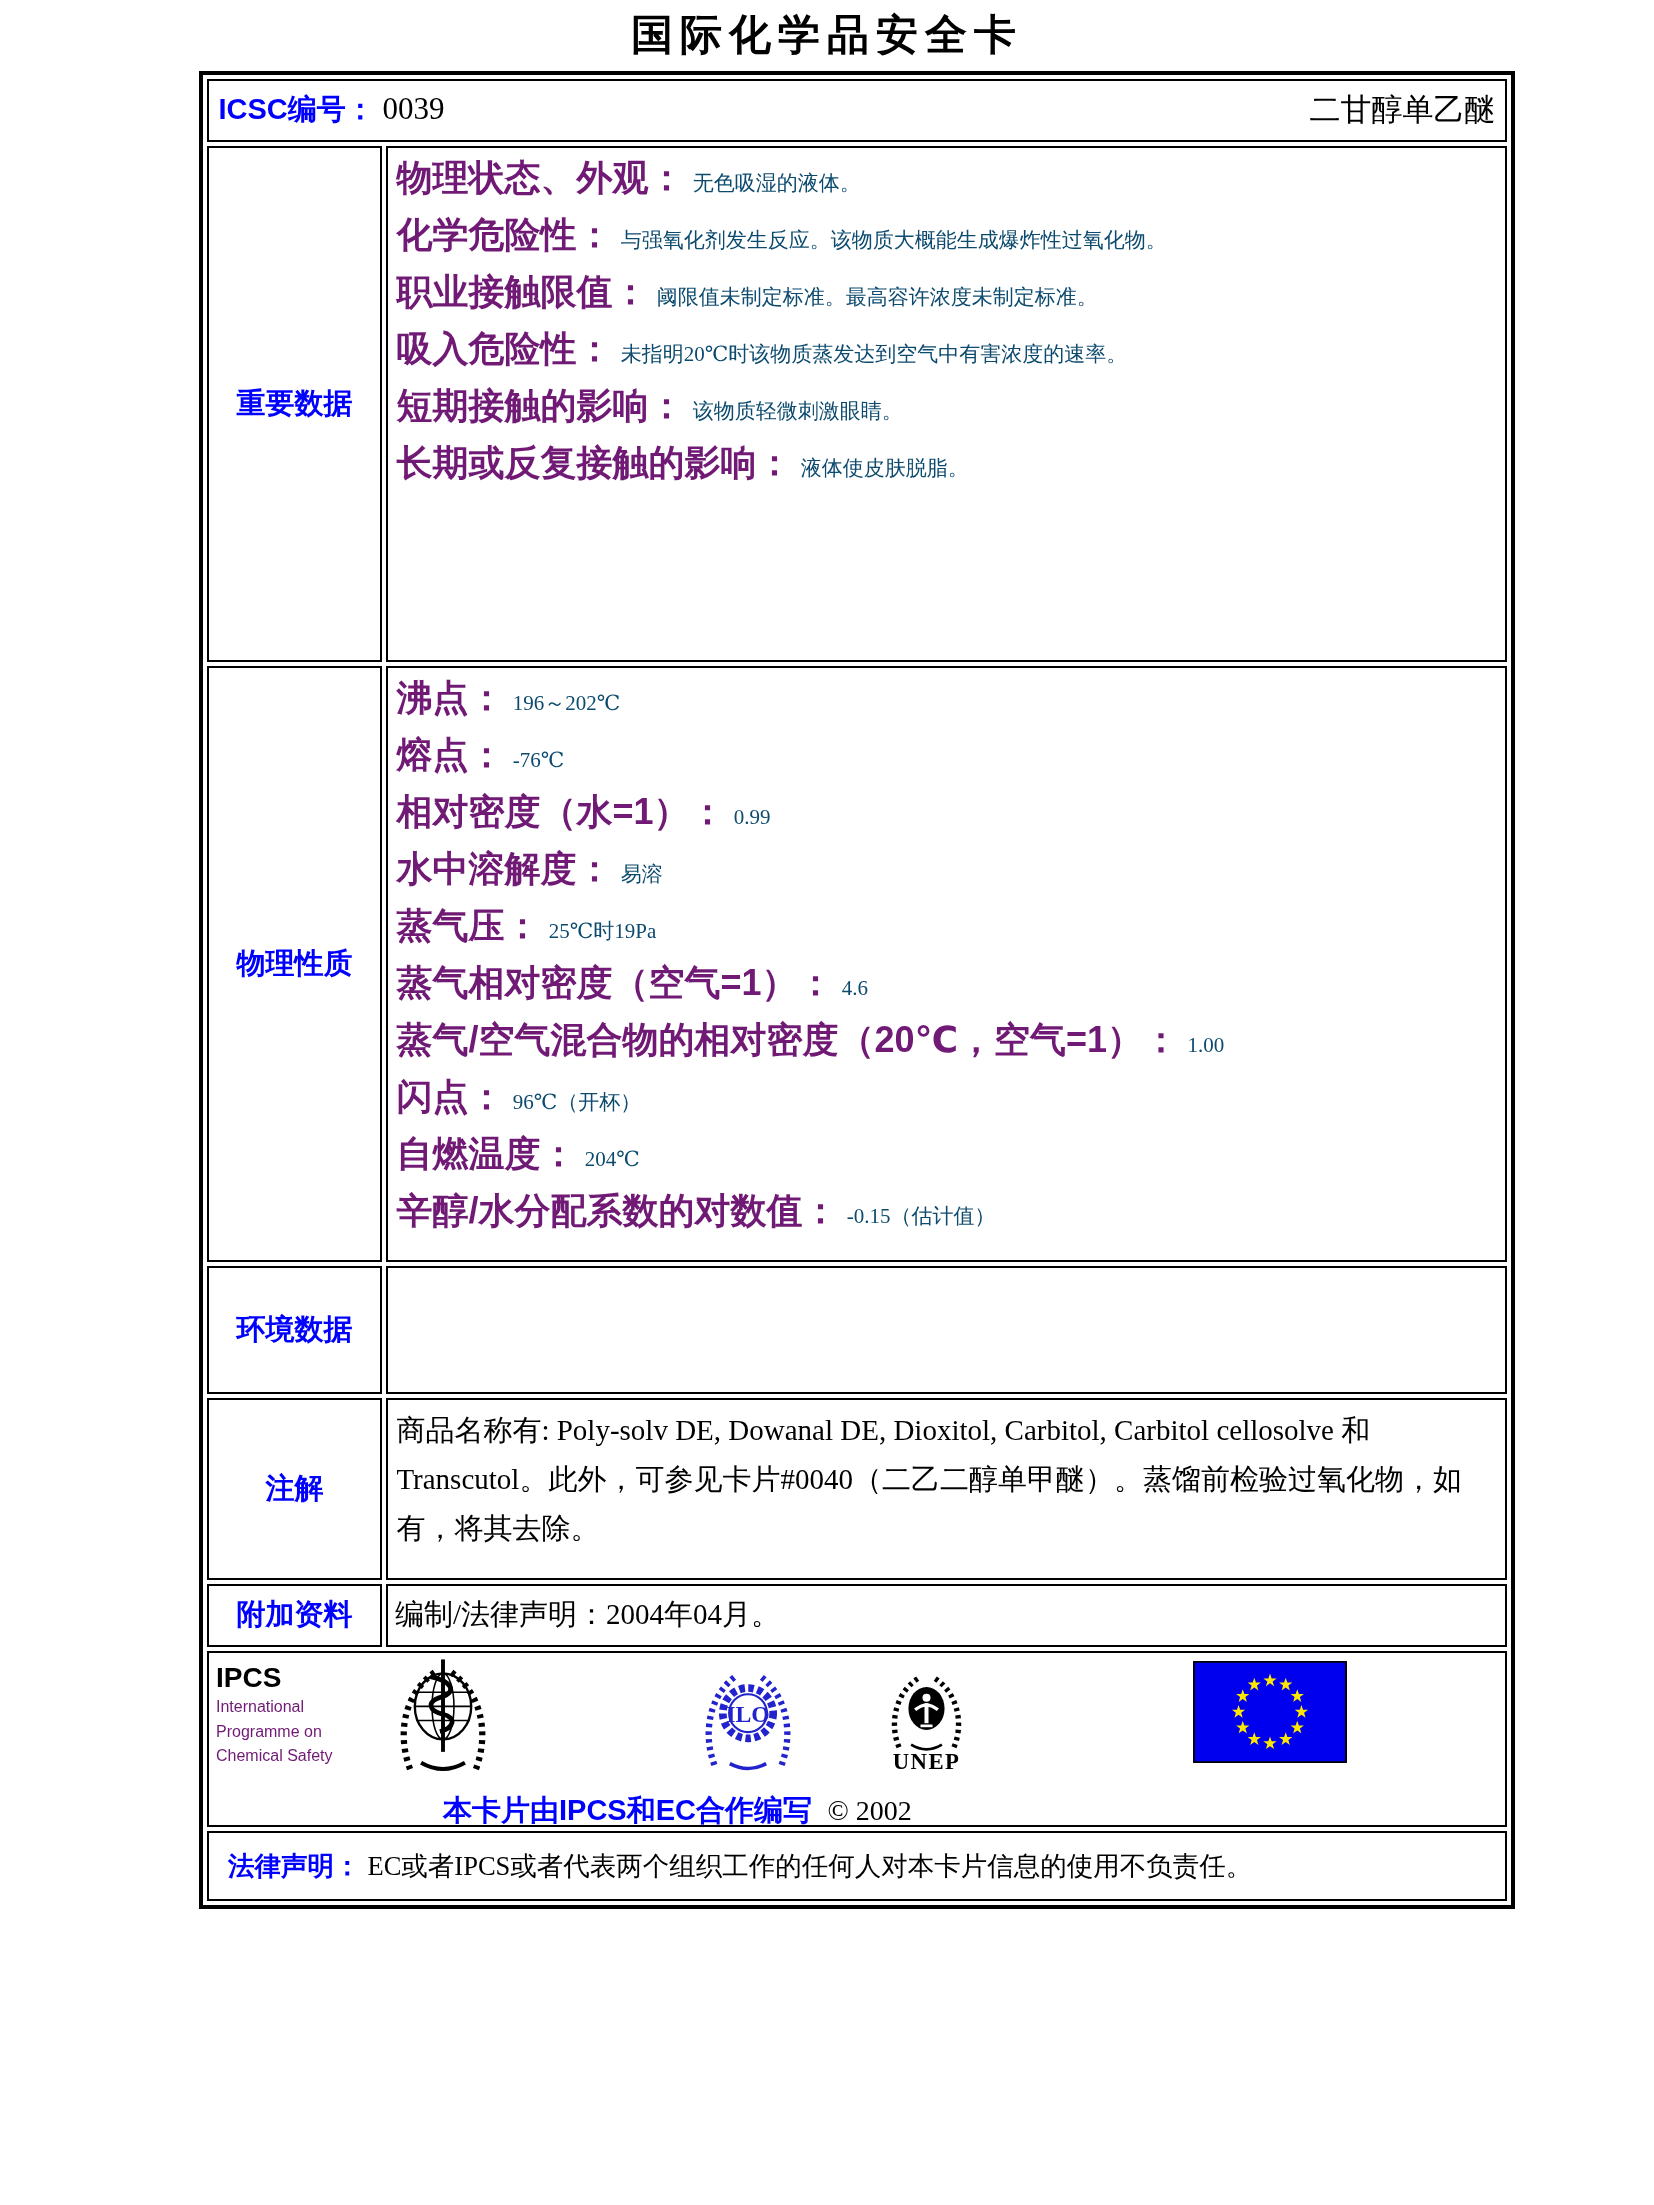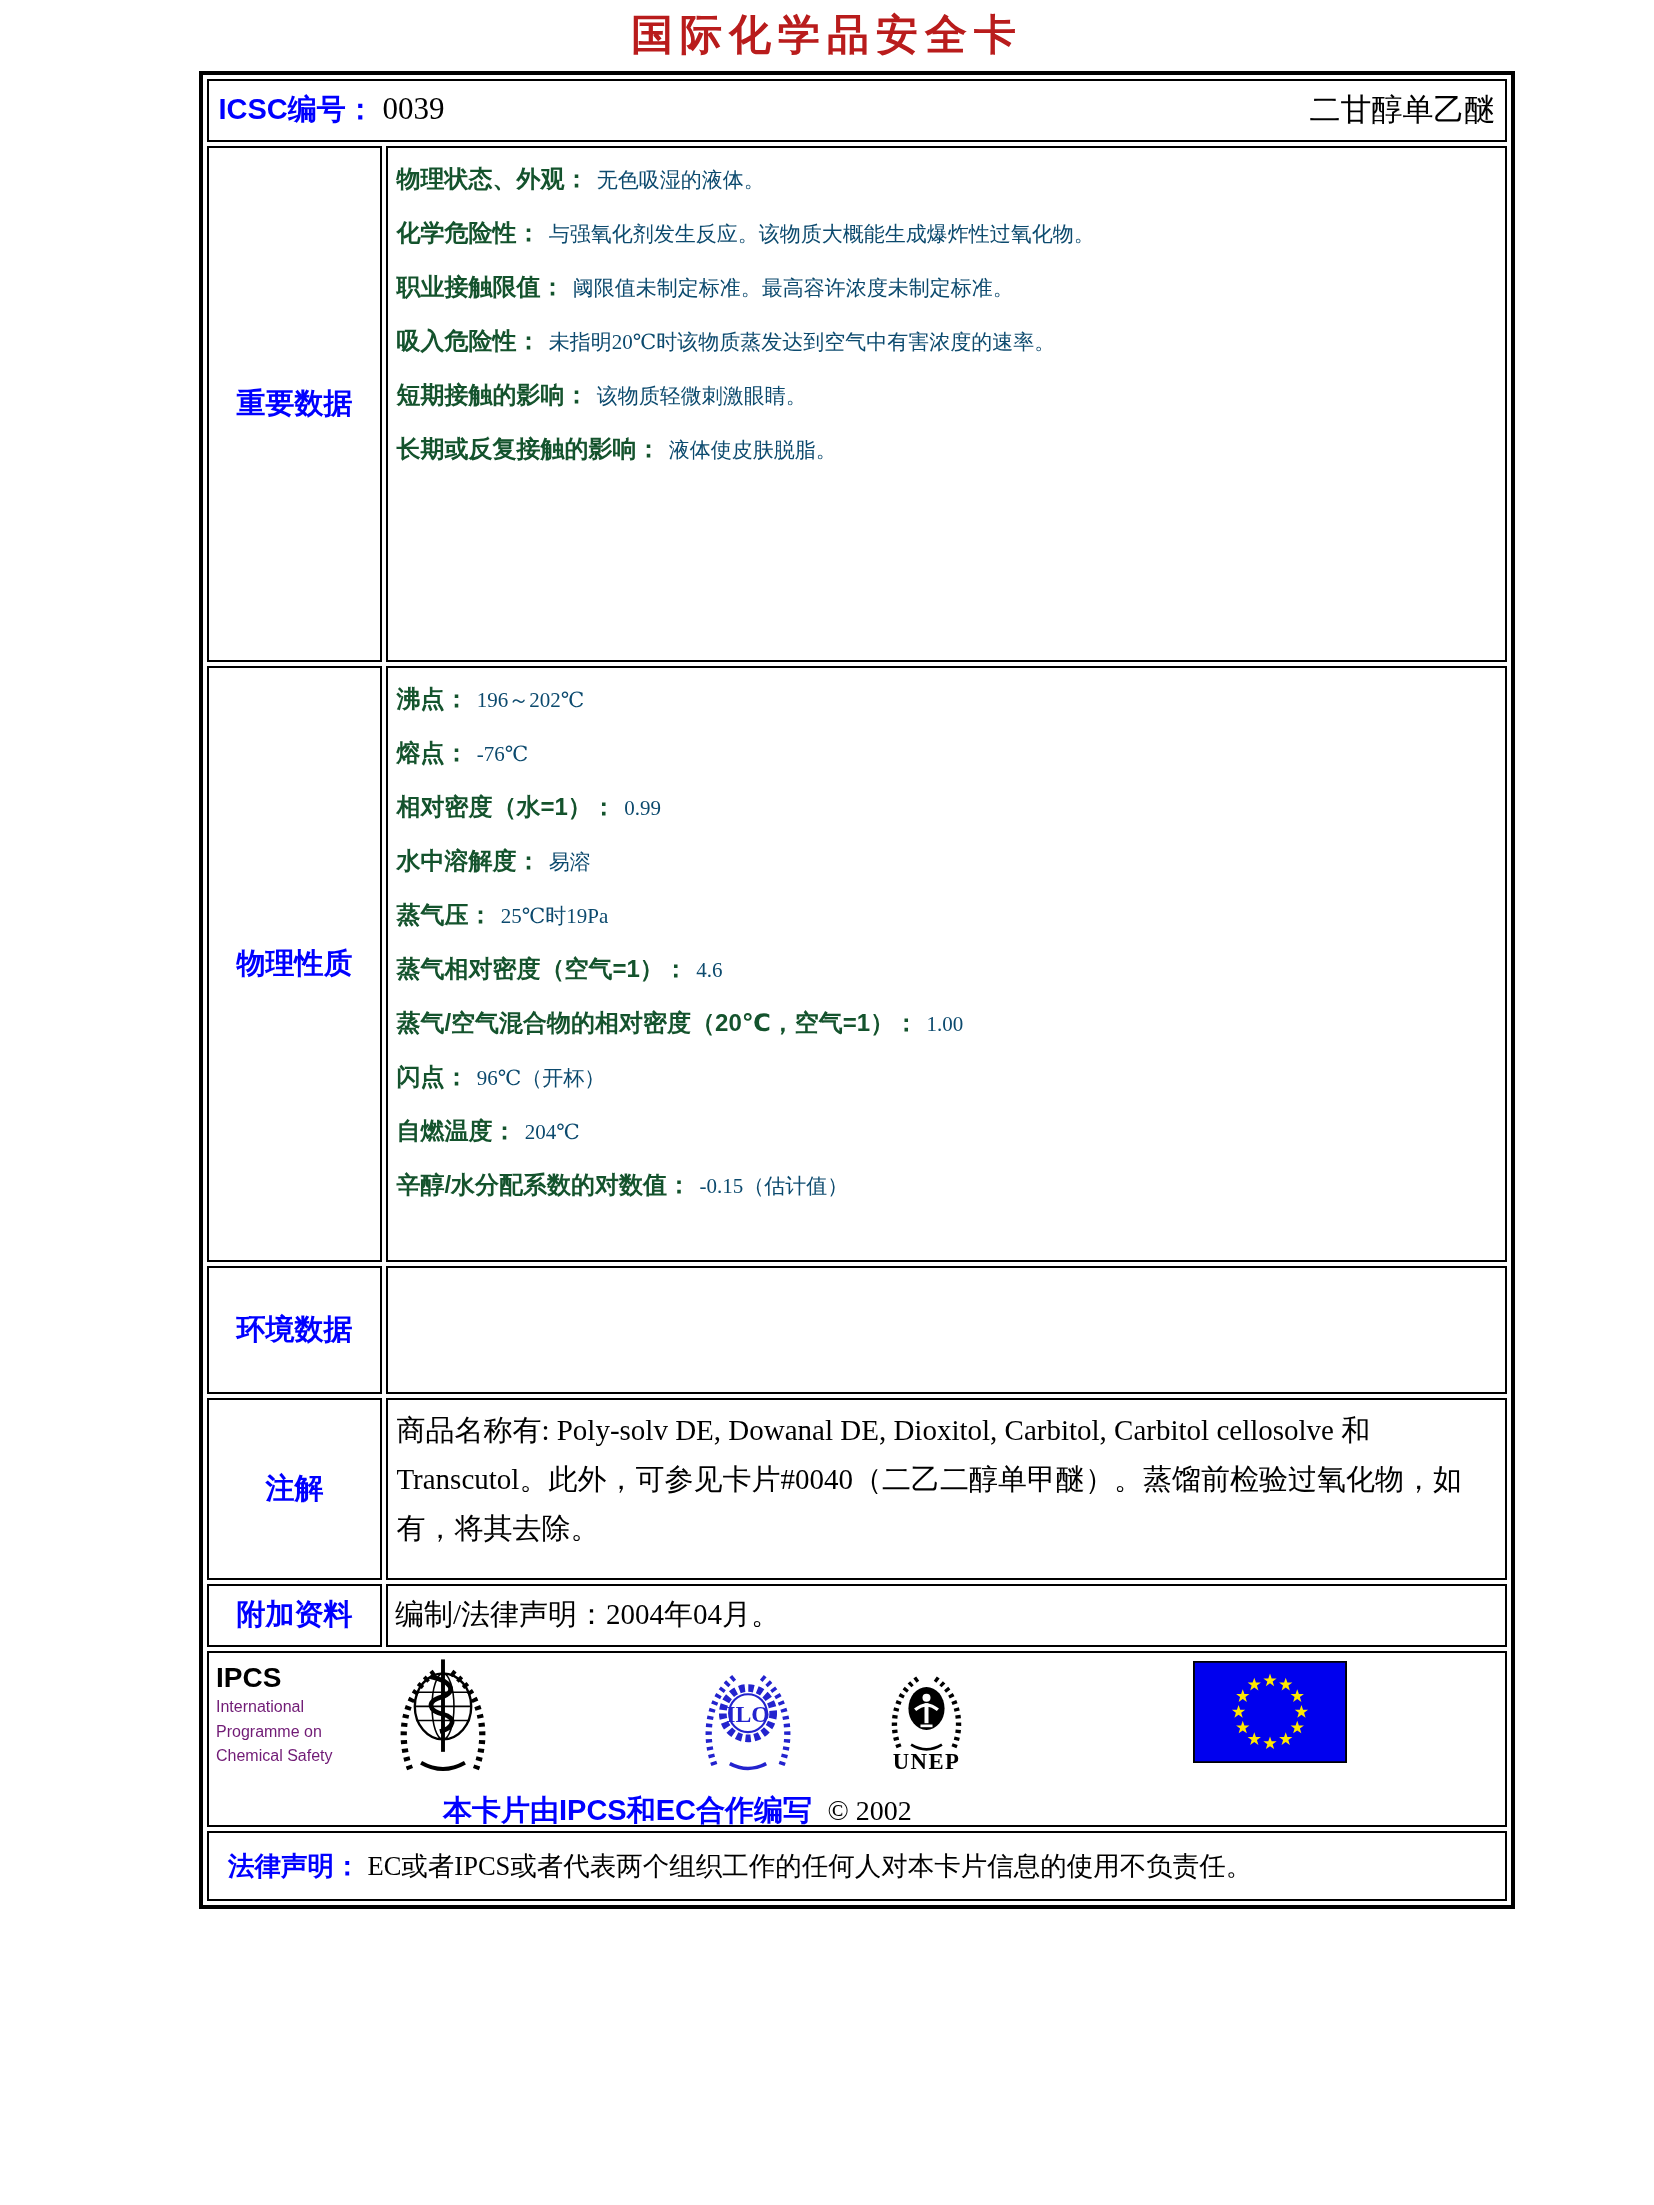--- a/index.html
+++ b/index.html
@@ -1,21 +1,21 @@
 <!DOCTYPE html>
 <html style="font-size:11.2px"><head>
 <meta charset="utf-8">
 <style>
   html,body{margin:0;padding:0;background:#fff;}
   body{width:1654px;min-height:2205px;position:relative;
        font-family:"Liberation Serif","DejaVu Serif",serif;color:#000;}
 
   
   .page-title{width:1654px;text-align:center;margin:0;padding-top:9.8px;
-    font-size:42px;line-height:50px;font-weight:bold;color:#b91c1c;
+    font-size:42px;line-height:50px;font-weight:bold;color:#000000;
     letter-spacing:7px;font-family:"Liberation Serif","DejaVu Serif",serif;}
 
   
   table.card{border-collapse:separate;border-spacing:4.9px;border:4.2px solid #000;
     margin-left:199px;margin-top:11.2px;width:1316px;table-layout:fixed;}
   td{border:2.1px solid #000;background:#fff;vertical-align:top;overflow:hidden;}
 
   td.rowlabel{vertical-align:middle;text-align:center;}
   .rowlabel-text{color:#0000FF;font-weight:bold;font-size:29px;
     font-family:"Liberation Sans","DejaVu Sans",sans-serif;}
@@ -25,21 +25,21 @@
     height:100%;padding:0 8.4px;box-sizing:border-box;}
   .hdr-left{font-size:31px;}
   .hdr-label{color:#0000FF;font-weight:bold;font-size:29px;
     font-family:"Liberation Sans","DejaVu Sans",sans-serif;}
   .hdr-num{color:#000;font-size:31px;}
   .hdr-name{color:#000;font-size:31px;}
 
   
   td.content{padding:4.2px 7px 0 8.4px;}
   .line{line-height:51px;font-size:29px;}
-  .line .lbl{color:#14532d;font-weight:bold;font-size:24px;
+  .line .lbl{color:#701a75;font-weight:bold;font-size:36px;
     font-family:"Liberation Sans","DejaVu Sans",sans-serif;margin-right:8.4px;}
   .line .val{color:#0c4a6e;font-size:21px;}
 
   .notes-text{font-size:29px;line-height:49px;color:#000;padding-top:1.4px;}
   .addl-cell{vertical-align:middle;padding:0 7px;}
   .addl-text{font-size:29px;color:#000;}
 
   
   td.logos-cell{position:relative;padding:0;}
   .ipcs-block{position:absolute;left:7px;top:8.4px;}

